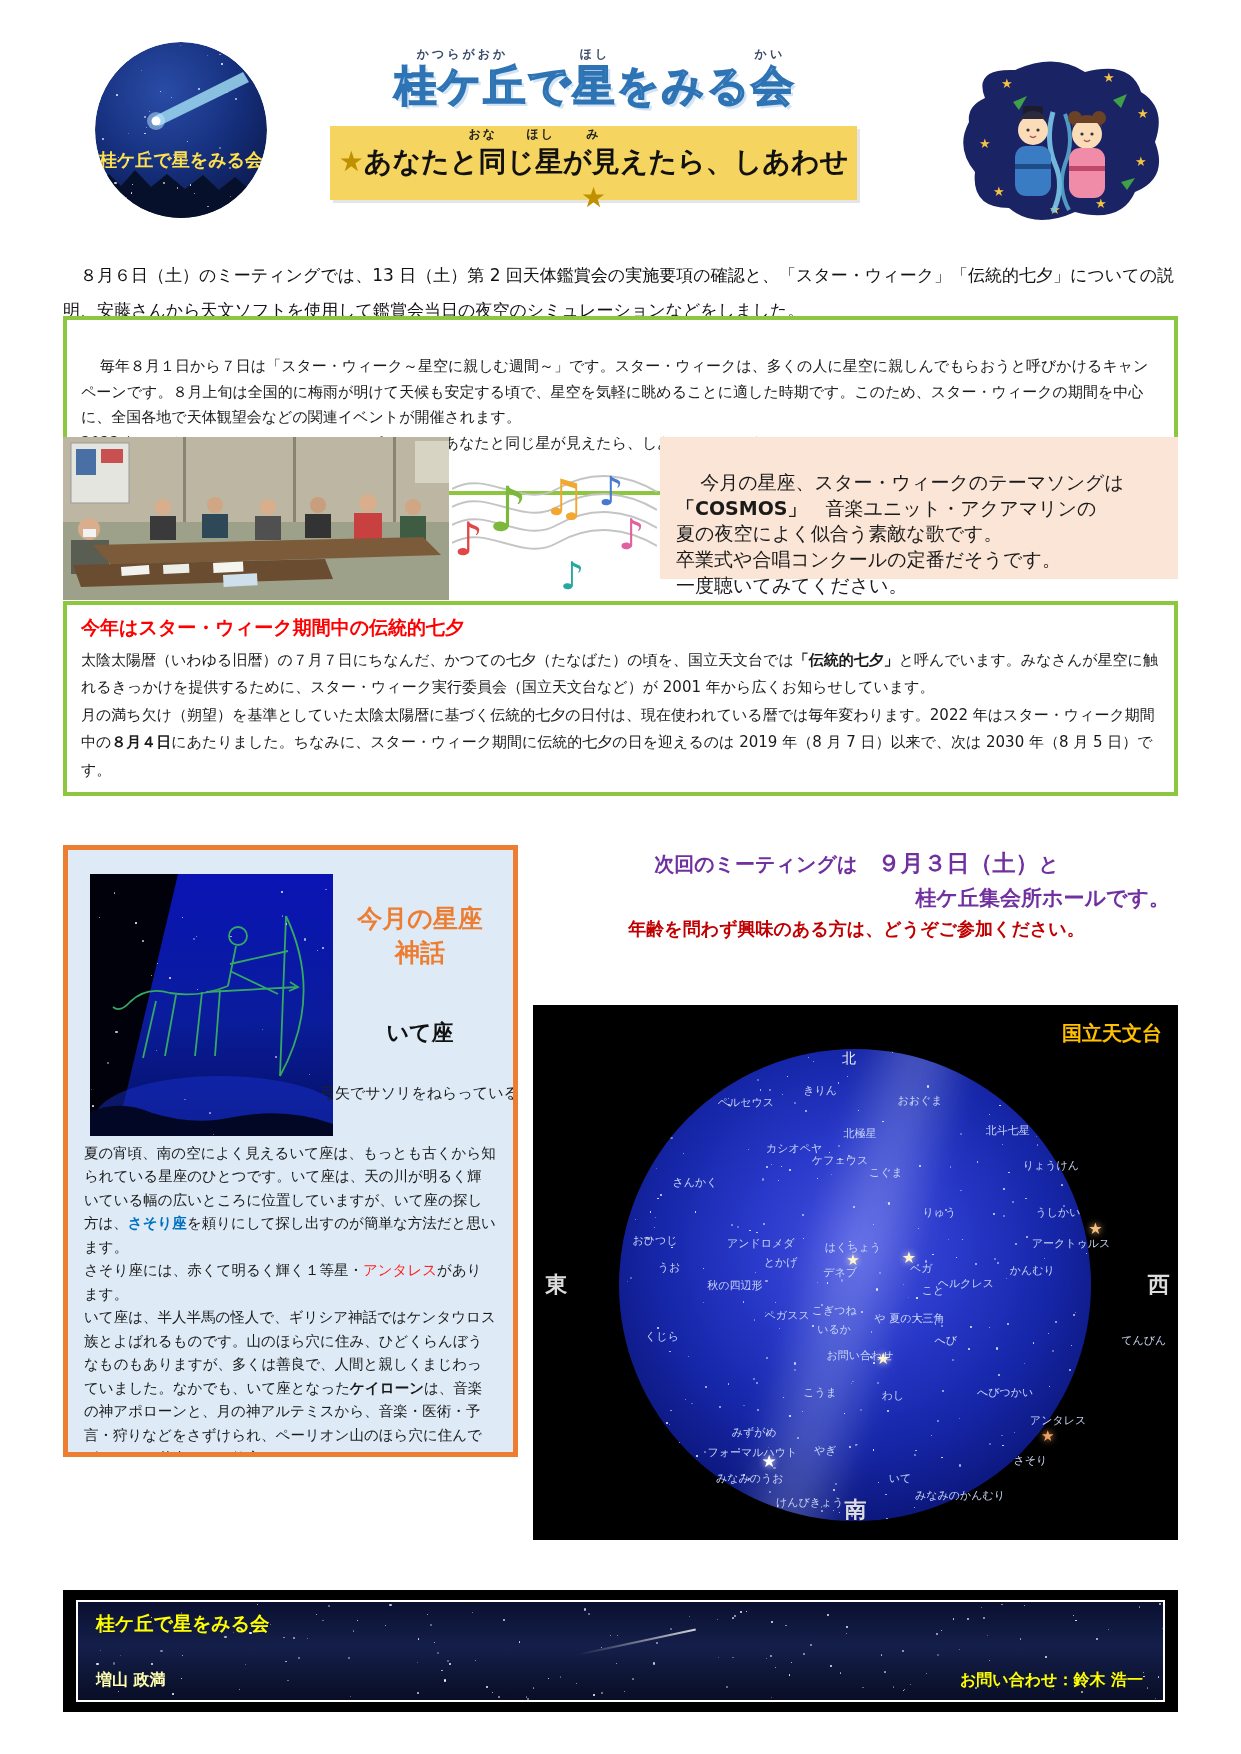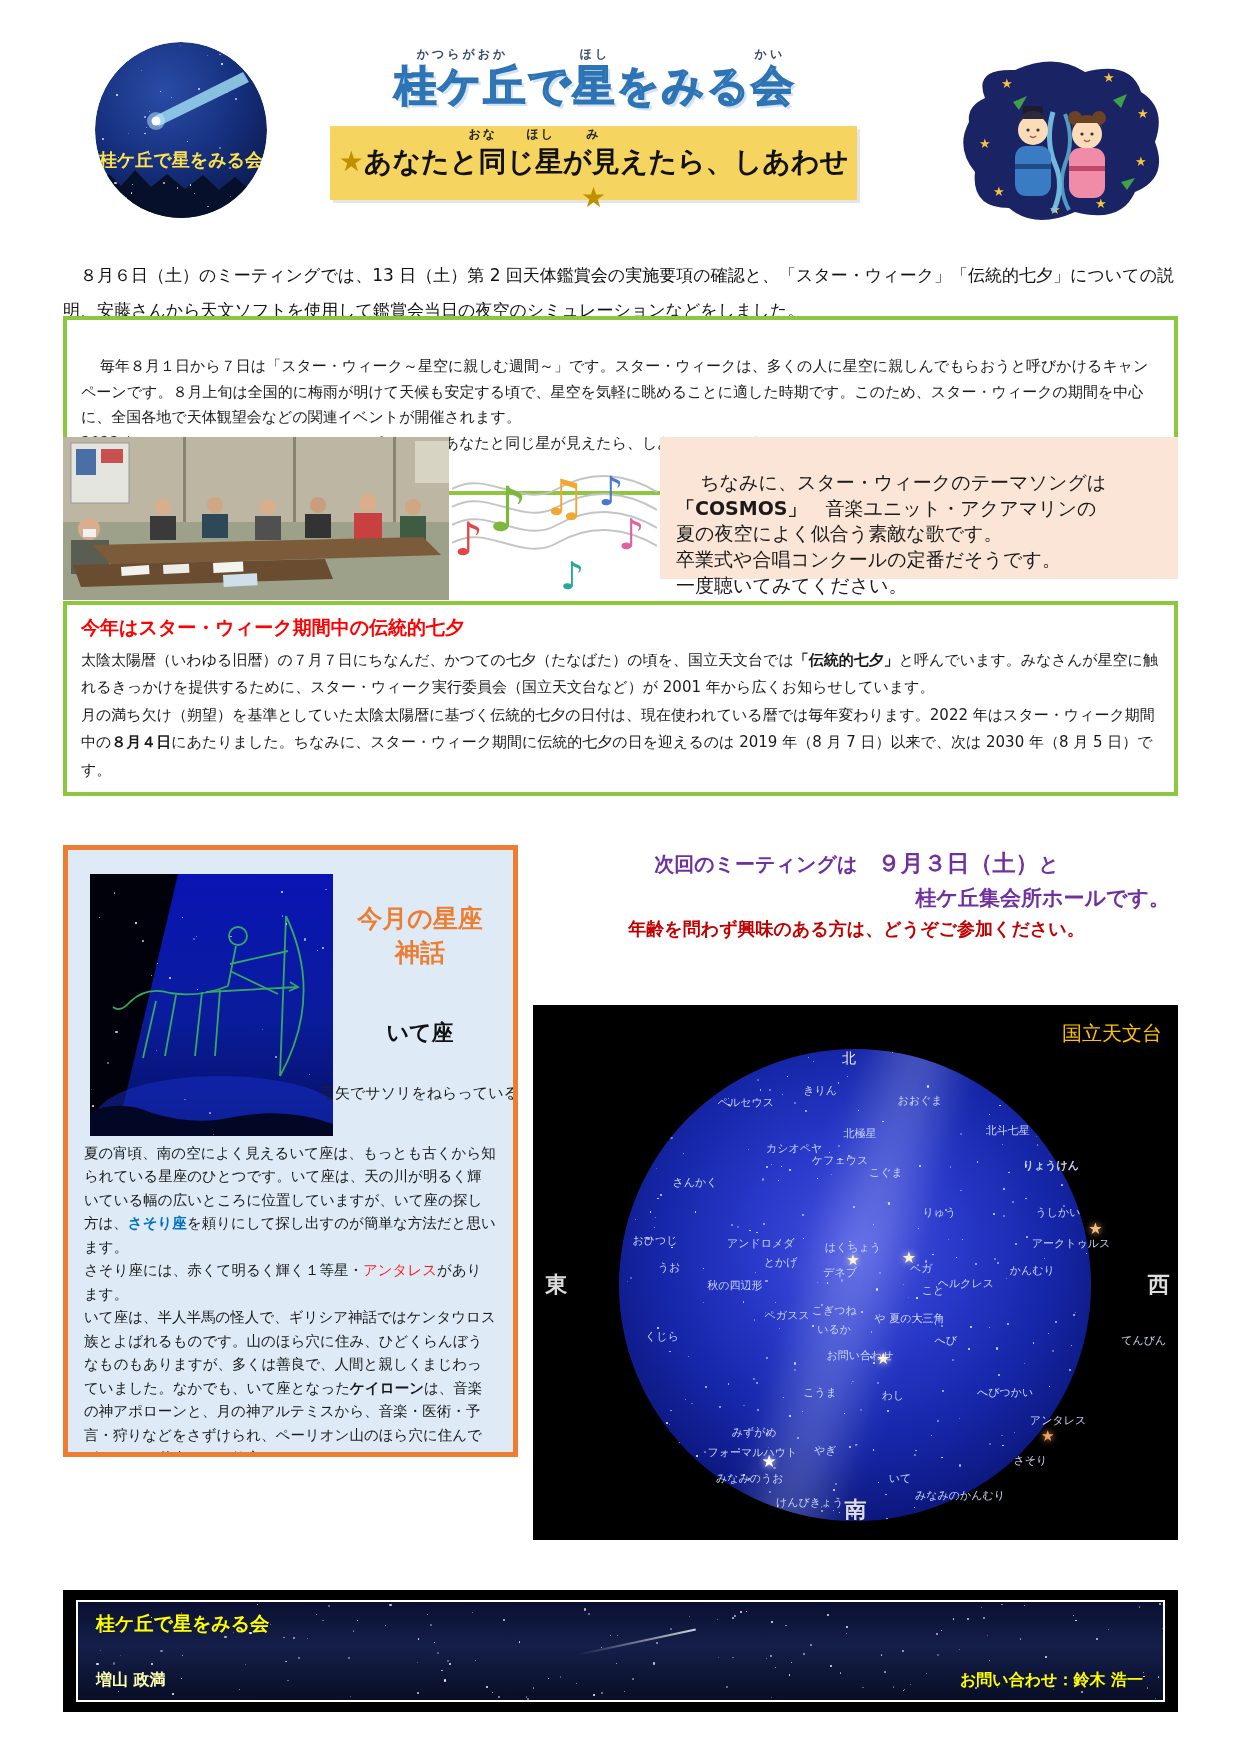--- a/index.html
+++ b/index.html
@@ -55,21 +55,21 @@
   .meeting{position:absolute;left:535px;top:848px;width:643px;color:#7030A0;}
   .m1{text-align:center;font-size:20px;font-weight:bold;}
   .m1 .mbig{font-size:23px;}
   .m2{text-align:center;font-size:20px;font-weight:bold;margin-top:6px;}
   .m2 .mbig2{font-size:27px;letter-spacing:2px;}
   .m3{text-align:right;font-size:21px;font-weight:bold;margin-top:5px;padding-right:8px;}
   .m4{text-align:center;color:#C00000;font-size:18px;font-weight:bold;margin-top:5px;}
   
   .chart{position:absolute;left:533px;top:1005px;width:645px;height:535px;background:#000;overflow:hidden;}
   .chart-title{position:absolute;left:14px;top:8px;font-size:27px;font-weight:bold;color:#FFC000;z-index:5;}
-  .chart-credit{position:absolute;right:16px;top:15px;font-size:20px;font-weight:normal;color:#FFC000;z-index:5;margin-left:16px;}
+  .chart-credit{position:absolute;right:16px;top:15px;font-size:20px;font-weight:bold;color:#FFC000;z-index:5;margin-left:16px;}
   .sky{position:absolute;left:86px;top:44px;width:472px;height:472px;border-radius:50%;overflow:hidden;
        background:radial-gradient(circle at 50% 42%, #4550E0 0%, #2838C8 30%, #1626A8 55%, #0B1678 78%, #071050 100%);}
   .milky{position:absolute;left:37%;top:-12%;width:25%;height:124%;transform:rotate(16deg);
          background:linear-gradient(90deg, rgba(255,255,255,0) 0%, rgba(215,228,255,.22) 40%,
                     rgba(215,228,255,.22) 60%, rgba(255,255,255,0) 100%);filter:blur(9px);}
   .chart-labels{position:absolute;inset:0;z-index:4;}
   .clabel{position:absolute;transform:translate(-50%,-50%);font-size:11px;color:#C9D6F5;white-space:nowrap;}
   .cdir{position:absolute;transform:translate(-50%,-50%);font-size:22px;color:#DCDCDC;font-weight:bold;}
   .cnorth{position:absolute;transform:translate(-50%,-50%);font-size:14px;color:#EEE;}
   .bstar{position:absolute;transform:translate(-50%,-50%);text-shadow:0 0 7px currentColor;line-height:1;}
@@ -270,21 +270,21 @@
         <text x="36" y="94" font-size="62" fill="#7CB83C">♪</text>
         <text x="90" y="78" font-size="50" fill="#F0A830">♫</text>
         <text x="146" y="68" font-size="40" fill="#4878D0">♪</text>
         <text x="166" y="112" font-size="42" fill="#E060A0">♪</text>
         <text x="108" y="152" font-size="38" fill="#28A8A0">♪</text>
       </g>
     </svg>
   </div>
 
   <div class="pink-box">
-    <span><span>ちなみに、スター・ウィークのテーマソングは</span><span class="b">「COSMOS」</span><span>　音楽ユニット・アクアマリンの
+    <span><span>今月の星座、スター・ウィークのテーマソングは</span><span class="b">「COSMOS」</span><span>　音楽ユニット・アクアマリンの
 夏の夜空によく似合う素敵な歌です。
 卒業式や合唱コンクールの定番だそうです。
 一度聴いてみてください。</span></span>
   </div>
 
   <div class="gbox box2">
     <div class="box2-heading">今年はスター・ウィーク期間中の伝統的七夕</div>
     <div class="box2-body"><span>太陰太陽暦（いわゆる旧暦）の７月７日にちなんだ、かつての七夕（たなばた）の頃を、国立天文台では</span><span class="b">「伝統的七夕」</span><span>と呼んでいます。みなさんが星空に触れるきっかけを提供するために、スター・ウィーク実行委員会（国立天文台など）が 2001 年から広くお知らせしています。
 月の満ち欠け（朔望）を基準としていた太陰太陽暦に基づく伝統的七夕の日付は、現在使われている暦では毎年変わります。2022 年はスター・ウィーク期間中の</span><span class="b">８月４日</span><span>にあたりました。ちなみに、スター・ウィーク期間に伝統的七夕の日を迎えるのは 2019 年（8 月 7 日）以来で、次は 2030 年（8 月 5 日）です。</span></div>
   </div>
@@ -653,21 +653,21 @@
       <div class="cdir" style="left:97%;top:52.3%">西</div>
       <div class="cdir" style="left:50%;top:94.3%">南</div>
     <div class="clabel" style="left: 44.5%; top: 15.9%;">きりん</div>
         <div class="clabel" style="left: 33%; top: 18.1%;">ペルセウス</div>
         <div class="clabel" style="left: 60%; top: 17.8%;">おおぐま</div>
         <div class="clabel" style="left: 50.7%; top: 23.9%;">北極星</div>
         <div class="clabel" style="left: 73.6%; top: 23.4%;">北斗七星</div>
         <div class="clabel" style="left: 40.5%; top: 26.7%;">カシオペヤ</div>
         <div class="clabel" style="left: 47.6%; top: 29%;">ケフェウス</div>
         <div class="clabel" style="left: 54.7%; top: 31.2%;">こぐま</div>
-        <div class="clabel" style="left: 80.3%; top: 29.9%; font-weight: bold;">りょうけん</div>
+        <div class="clabel" style="left: 80.3%; top: 29.9%;">りょうけん</div>
         <div class="clabel" style="left: 25.1%; top: 33.1%;">さんかく</div>
         <div class="clabel" style="left: 63%; top: 38.7%;">りゅう</div>
         <div class="clabel" style="left: 81.4%; top: 38.7%;">うしかい</div>
         <div class="clabel" style="left: 18.9%; top: 43.9%;">おひつじ</div>
         <div class="clabel" style="left: 35.3%; top: 44.5%;">アンドロメダ</div>
         <div class="clabel" style="left: 49.6%; top: 45.2%;">はくちょう</div>
         <div class="clabel" style="left: 38.4%; top: 48%;">とかげ</div>
         <div class="clabel" style="left: 47.6%; top: 49.9%;">デネブ</div>
         <div class="clabel" style="left: 60.2%; top: 49.2%;">ベガ</div>
         <div class="clabel" style="left: 67.1%; top: 52%;">ヘルクレス</div>

